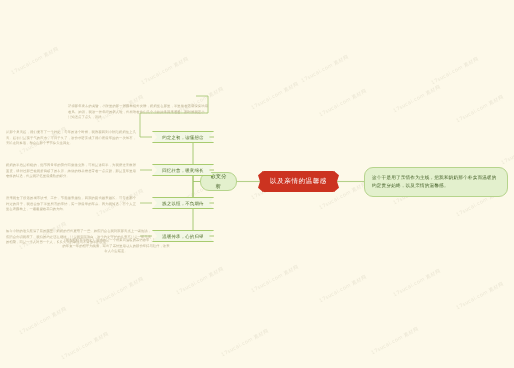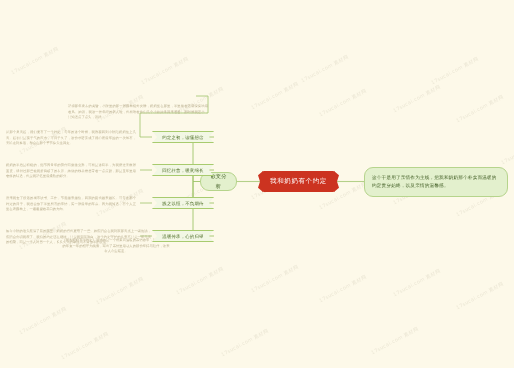--- a/index.html
+++ b/index.html
@@ -144,21 +144,21 @@
 
   <div id="paras">
       <div class="para" style="left: 68px; top: 104px; width: 140px; color: rgb(185, 174, 142);">记得那年夏末的黄昏，小院里的那一张藤椅格外安静，奶奶坐在那里，手里摇着蒲扇慢慢地扇着风。她说，我这一把年纪的老人啦，也就盼着你们几个小娃娃常回来看看。那时候我还小，只知道点了点头，说好。</div>
       <div class="para" style="left: 6px; top: 130px; width: 130px; color: rgb(185, 174, 142);">从那个夏天起，我们便有了一个约定，每年的这个时候，我都要回到小院陪奶奶住上几天。起初只是孩子气的应承，可日子久了，这份承诺竟成了我心底最牢固的一块基石，无论走到多远，都会在那个季节掉头往回走。</div>
       <div class="para" style="left: 6px; top: 163px; width: 130px; color: rgb(185, 174, 142);">奶奶的手总是粗糙的，指节因常年的劳作而微微变形，可就是这双手，为我擀过无数张面皮，缝补过那些被我折腾破了的衣裳。她做的槐花饼总带着一点点甜，那是童年里最奢侈的味道，也是我记忆里最柔软的部分。</div>
       <div class="para" style="left: 6px; top: 196px; width: 130px; color: rgb(185, 174, 142);">后来我去了很远的城市读书、工作，节奏越来越快，回家的路也越来越长。可每逢那个约定的日子，我总会放下手里所有的事情，买一张最早的车票。因为我知道，有个人正坐在老藤椅上，一遍遍望着巷口的方向。</div>
       <div class="para" style="left: 6px; top: 229px; width: 145px; color: rgb(185, 174, 142);">如今小院的墙头爬满了新的藤蔓，奶奶的背也更弯了一些。她依旧会在我到家那天煮上一锅热汤，依旧会念叨我瘦了。我们的约定还在继续，只是我渐渐明白，这个约定守护的从来不只是一年几天的相聚，而是一个人对另一个人，长长久久的牵挂与不肯放手的爱意。</div>
       <div class="para ctr" style="left: 62px; top: 238px; width: 108px; color: rgb(185, 174, 142);">《我和奶奶有个约定》讲述的是一个朴素而温暖的亲情故事，以祖孙之间的年复一年的相守为线索，写出了亲情里最动人的那份坚持与陪伴，读来令人心生暖意。</div>
     </div>
 
-  <div class="node root" style="left: 262px; top: 171px; width: 73px; height: 21px;">我和奶奶有个约定</div>
+  <div class="node root" style="left: 262px; top: 171px; width: 73px; height: 21px;">以及亲情的温馨感</div>
 
   <div class="node pill center-txt" style="left: 200px; top: 172px; width: 37px; height: 19px;">散文分析</div>
 
   <div id="subs">
       <div class="node ribbon" style="left: 152px; top: 131px; width: 62px; height: 12px;">约定之初，读懂想念</div>
       <div class="node ribbon" style="left: 152px; top: 164px; width: 62px; height: 12px;">回忆往昔，暖意绵长</div>
       <div class="node ribbon" style="left: 152px; top: 197px; width: 62px; height: 12px;">践之以恒，不负期待</div>
       <div class="node ribbon" style="left: 152px; top: 230px; width: 62px; height: 12px;">温暖传承，心的归望</div>
     </div>
 

